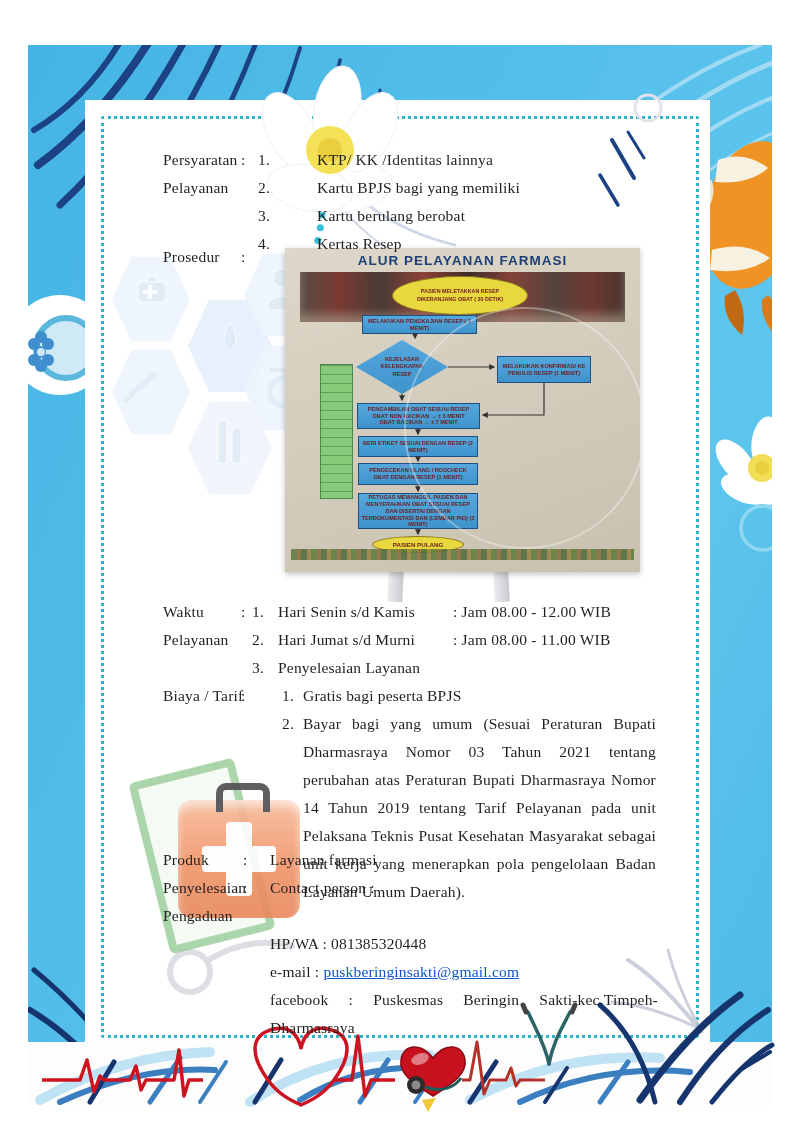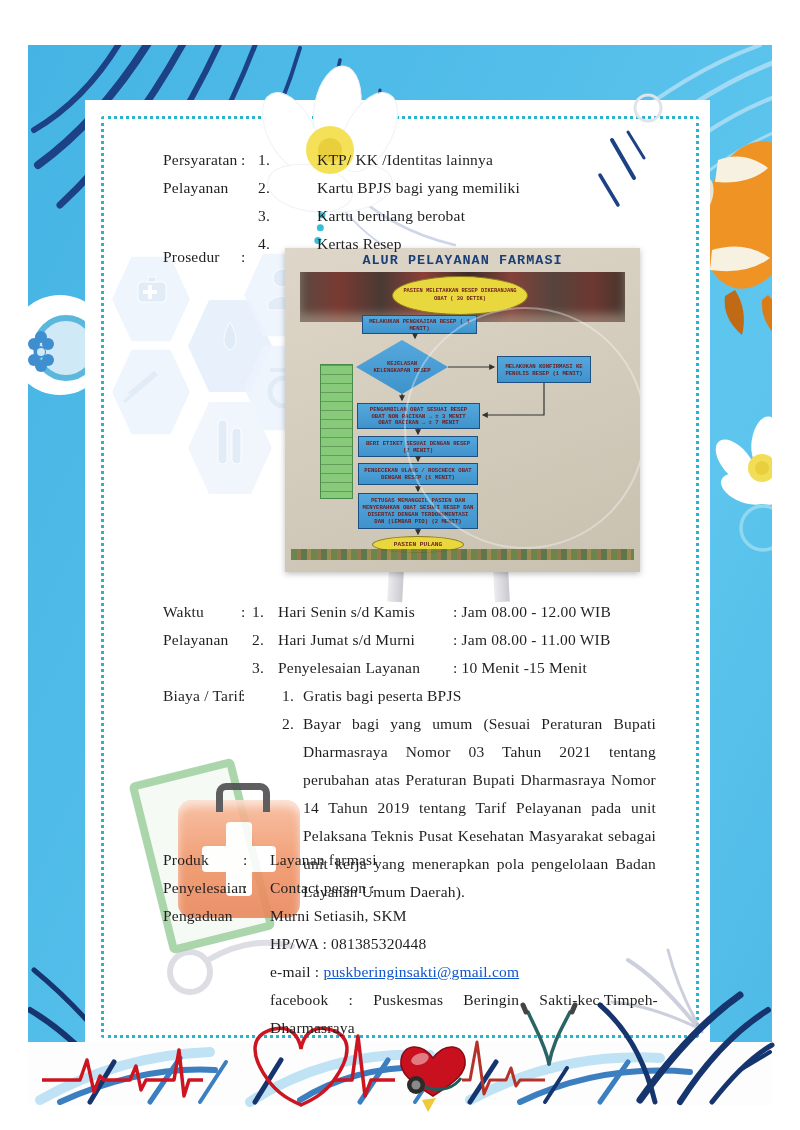--- a/index.html
+++ b/index.html
@@ -16,21 +16,21 @@
   
   .doc{font-size:15.5px;letter-spacing:.2px;line-height:28px;white-space:nowrap;}
   #title{left:163px;top:122px;color:#c01e2e;font-weight:bold;font-size:16px;letter-spacing:.4px;z-index:30;}
   .lbl{left:163px;width:85px;}
   .z{z-index:30;}
   .justify{white-space:normal;text-align:justify;}
   a.mail{color:#1155cc;text-decoration:underline;}
   
   #photo{left:285px;top:248px;width:355px;height:324px;z-index:25;
          background:linear-gradient(160deg,#ded7c9,#d2cbbb 55%,#c8c1b0);
-         box-shadow:0 2px 6px rgba(0,0,0,.25);font-family:Liberation Mono, monospace;}
+         box-shadow:0 2px 6px rgba(0,0,0,.25);font-family:Liberation Sans, sans-serif;}
   #photo .fc{position:absolute;}
   .fcbox{background:linear-gradient(180deg,#55a8dc,#3f93cc);border:1px solid #1d4f80;
          color:#6b1d1d;font-weight:bold;text-align:center;font-size:5.6px;line-height:1.25;
          display:flex;align-items:center;justify-content:center;padding:1px 2px;box-sizing:border-box;
          text-transform:uppercase;}
   .leg{width:15px;height:32px;background:linear-gradient(90deg,#ececf0,#c9c9cf);}
   
   .hex{clip-path:polygon(25% 2%,75% 2%,100% 50%,75% 98%,25% 98%,0 50%);
        background:#ecf3fb;opacity:.85;z-index:22;}
   .hexico{z-index:23;opacity:.8;}
@@ -347,37 +347,35 @@
 <div class="abs doc z lbl" style="top:626px">Pelayanan</div>
 <div class="abs doc z" style="left:241px;top:598px">:</div>
 <div class="abs doc z" style="left:252px;top:598px">1.</div>
 <div class="abs doc z" style="left:278px;top:598px">Hari Senin s/d Kamis</div>
 <div class="abs doc z" style="left:453px;top:598px">: Jam 08.00 - 12.00 WIB</div>
 <div class="abs doc z" style="left:252px;top:626px">2.</div>
 <div class="abs doc z" style="left:278px;top:626px">Hari Jumat  s/d Murni</div>
 <div class="abs doc z" style="left:453px;top:626px">: Jam 08.00 - 11.00 WIB</div>
 <div class="abs doc z" style="left:252px;top:654px">3.</div>
 <div class="abs doc z" style="left:278px;top:654px">Penyelesaian Layanan</div>
-<div class="abs doc z" style="left:453px;top:654px">: 10 Menit -15 Menit</div>
 
 <div class="abs doc z lbl" style="top:682px;width:100px">Biaya / Tarif</div>
 <div class="abs doc z" style="left:241px;top:682px">:</div>
 <div class="abs doc z" style="left:282px;top:682px">1.</div>
 <div class="abs doc z" style="left:303px;top:682px">Gratis bagi peserta BPJS</div>
 <div class="abs doc z" style="left:282px;top:710px">2.</div>
 <div class="abs doc z justify" style="left:303px;top:710px;width:353px">Bayar bagi yang umum (Sesuai Peraturan Bupati Dharmasraya Nomor 03 Tahun 2021 tentang perubahan atas Peraturan Bupati Dharmasraya Nomor 14 Tahun 2019 tentang Tarif Pelayanan pada unit Pelaksana Teknis Pusat Kesehatan Masyarakat sebagai unit kerja yang menerapkan pola pengelolaan Badan Layanan Umum Daerah).</div>
 
 <div class="abs doc z lbl" style="top:846px">Produk</div>
 <div class="abs doc z" style="left:243px;top:846px">:</div>
 <div class="abs doc z" style="left:270px;top:846px">Layanan farmasi</div>
 <div class="abs doc z lbl" style="top:874px">Penyelesaian</div>
 <div class="abs doc z" style="left:243px;top:874px">:</div>
 <div class="abs doc z" style="left:270px;top:874px">Contact person :</div>
 <div class="abs doc z lbl" style="top:902px">Pengaduan</div>
-<div class="abs doc z" style="left:270px;top:902px">Murni Setiasih, SKM</div>
 <div class="abs doc z" style="left:270px;top:930px">HP/WA : 081385320448</div>
 <div class="abs doc z" style="left:270px;top:958px">
   <span>e-mail : </span><a class="mail" href="#">puskberinginsakti@gmail.com</a>
 </div>
 <div class="abs doc z" style="left:270px;top:986px;width:388px;white-space:normal;text-align:justify;text-align-last:justify">facebook : Puskesmas Beringin Sakti-kec.Timpeh-</div>
 <div class="abs doc z" style="left:270px;top:1014px">Dharmasraya</div>
 
 </div>
 
 </body></html>

